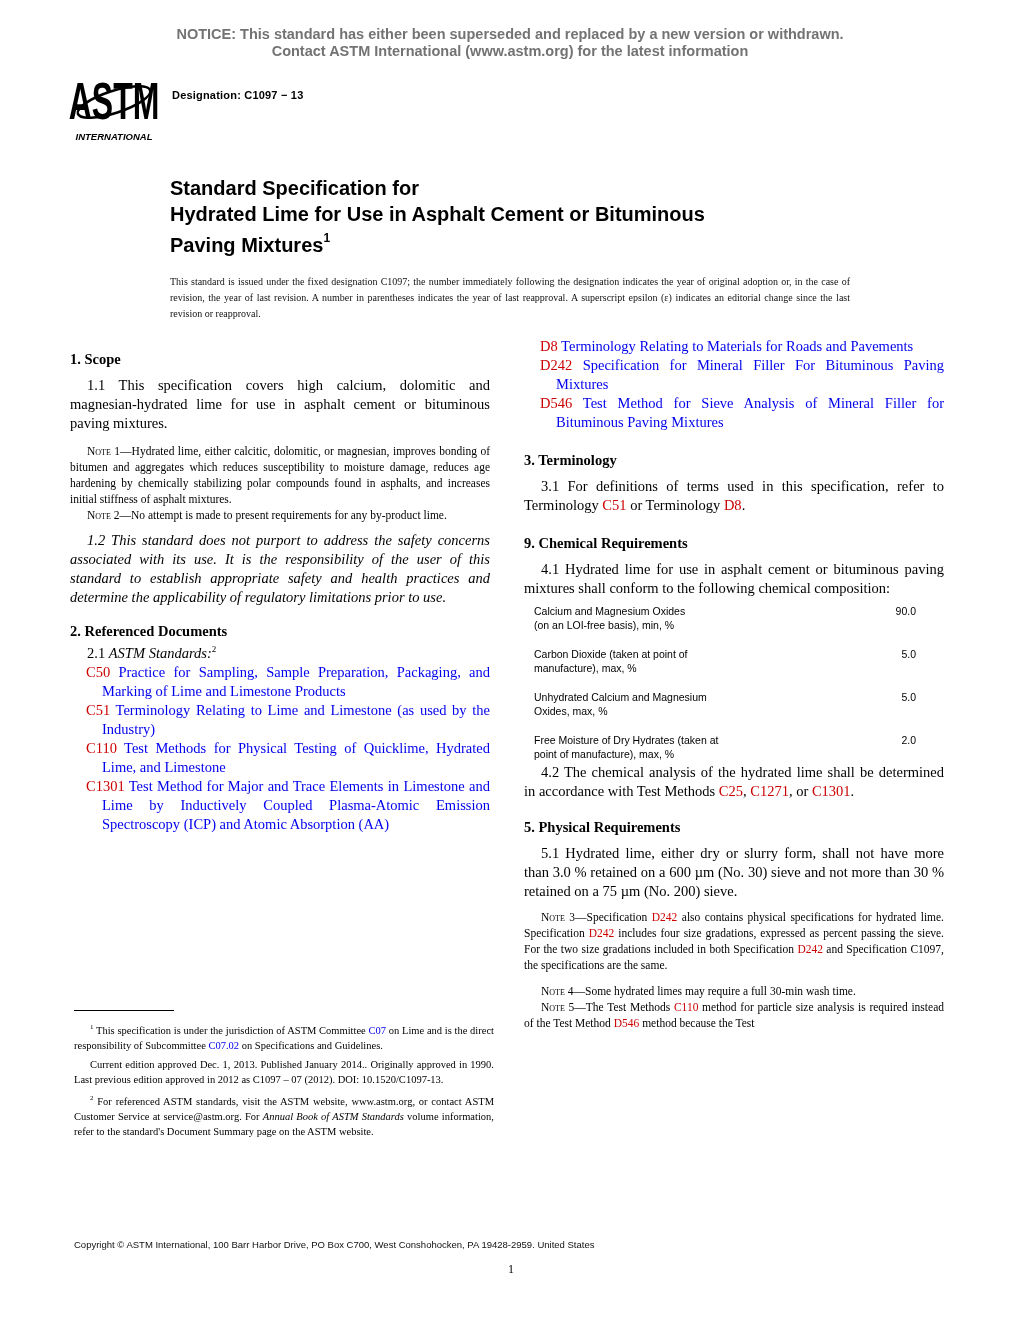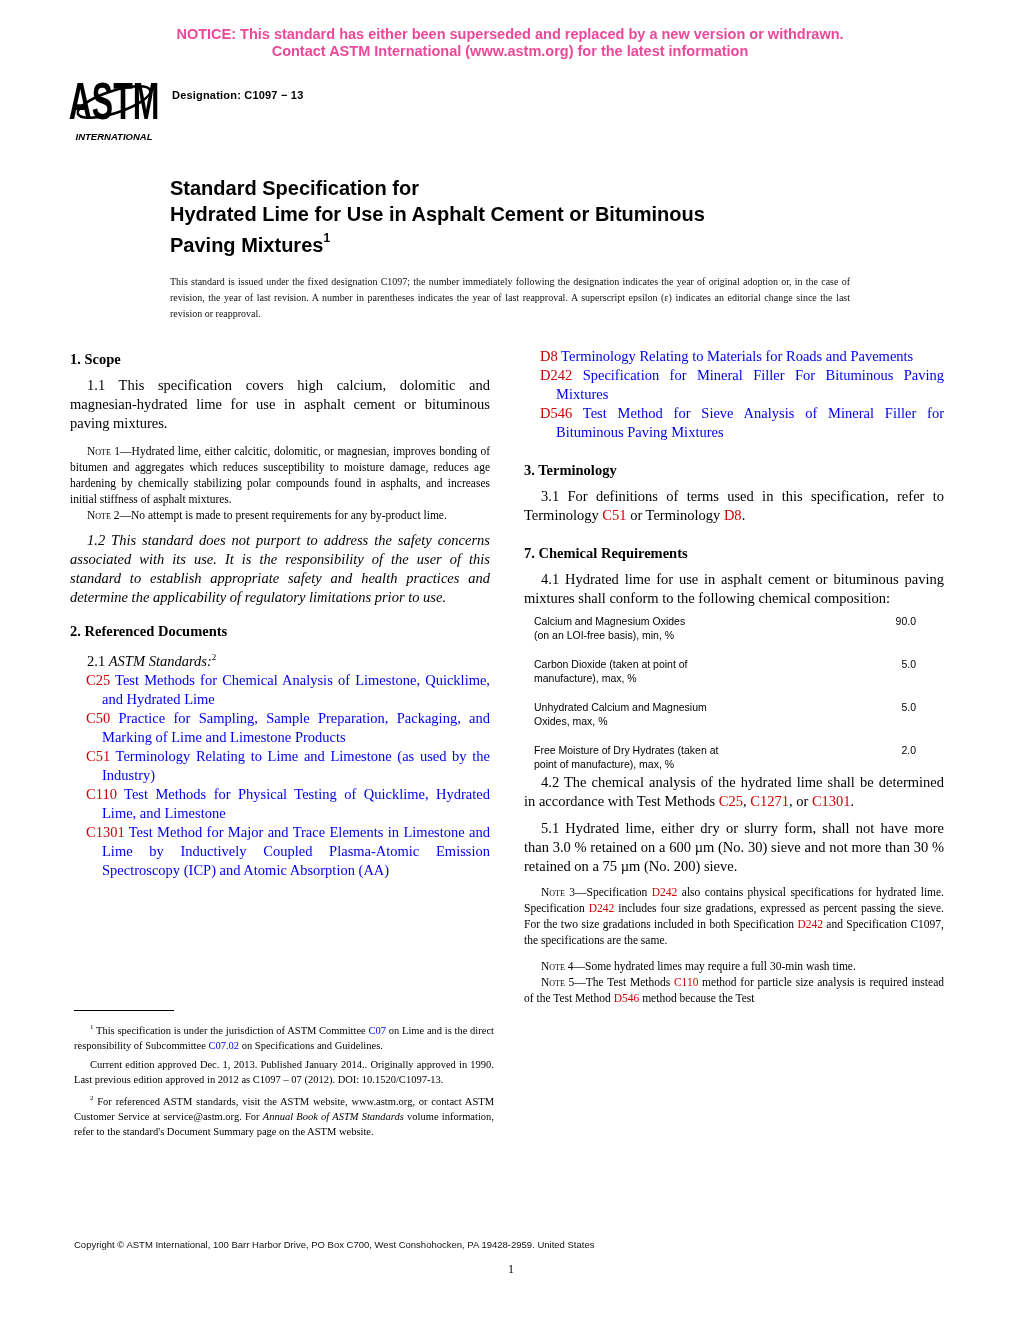--- a/index.html
+++ b/index.html
@@ -1,21 +1,21 @@
 <!DOCTYPE html>
 <html><head>
 <meta charset="utf-8">
 <style>
   html, body { margin: 0; padding: 0; background: #ffffff; }
   body { width: 1020px; height: 1320px; position: relative; overflow: hidden; color: #000; }
   .serif { font-family: "Liberation Serif", "DejaVu Serif", serif; }
   .sans { font-family: "Liberation Sans", "DejaVu Sans", sans-serif; }
   .abs { position: absolute; }
 
-  .notice { top: 26px; left: 0; width: 1020px; text-align: center; color: #ec4899; font-weight: bold; font-size: 14.5px; line-height: 17px; }
+  .notice { top: 26px; left: 0; width: 1020px; text-align: center; color: #737373; font-weight: bold; font-size: 14.5px; line-height: 17px; }
 
   .logo { top: 72px; left: 66px; width: 96px; height: 72px; }
   .designation { top: 89px; left: 172px; font-size: 11px; font-weight: bold; letter-spacing: 0.2px; }
 
   .title { top: 175px; left: 170px; width: 720px; font-weight: bold; font-size: 20px; line-height: 26px; }
   .title sup { font-size: 12px; position: relative; top: -2px; }
 
   .issued { top: 274px; left: 170px; width: 680px; font-size: 10px; line-height: 16px; text-align: justify; color: #111; }
 
   .col { width: 420px; }
@@ -79,49 +79,48 @@
   <div class="note indent" style="margin-top:10px;">
     <span class="sc">Note 1</span><span>—Hydrated lime, either calcitic, dolomitic, or magnesian, improves bonding of bitumen and aggregates which reduces susceptibility to moisture damage, reduces age hardening by chemically stabilizing polar compounds found in asphalts, and increases initial stiffness of asphalt mixtures.</span>
   </div>
   <div class="note indent">
     <span class="sc">Note 2</span><span>—No attempt is made to present requirements for any by-product lime.</span>
   </div>
 
   <div class="p indent ital" style="margin-top:8px;">1.2 This standard does not purport to address the safety concerns associated with its use. It is the responsibility of the user of this standard to establish appropriate safety and health practices and determine the applicability of regulatory limitations prior to use.</div>
 
   <div class="h" style="margin-top:16px;">2.  Referenced Documents</div>
-  <div class="p indent" style="margin-top:8px;">
+  <div class="p indent" style="margin-top:0;">
     <span>2.1 </span><span class="ital">ASTM Standards:</span><sup style="font-size:9px;">2</sup>
   </div>
 
-  <div class="ref"><span class="code">C25</span><span> Test Methods for Chemical Analysis of Limestone, Quicklime, and Hydrated Lime</span></div>
   <div class="ref"><span class="code">C50</span><span> Practice for Sampling, Sample Preparation, Packaging, and Marking of Lime and Limestone Products</span></div>
   <div class="ref"><span class="code">C51</span><span> Terminology Relating to Lime and Limestone (as used by the Industry)</span></div>
   <div class="ref"><span class="code">C110</span><span> Test Methods for Physical Testing of Quicklime, Hydrated Lime, and Limestone</span></div>
   <div class="ref"><span class="code">C1301</span><span> Test Method for Major and Trace Elements in Limestone and Lime by Inductively Coupled Plasma-Atomic Emission Spectroscopy (ICP) and Atomic Absorption (AA)</span></div>
 </div>
 
 <div class="abs footrule"></div>
 <div class="abs footnotes serif">
   <p><sup style="font-size:7px;">1</sup><span> This specification is under the jurisdiction of ASTM Committee </span><span class="blue">C07</span><span> on Lime and is the direct responsibility of Subcommittee </span><span class="blue">C07.02</span><span> on Specifications and Guidelines.</span></p>
   <p style="margin-top:3px;">Current edition approved Dec. 1, 2013. Published January 2014.. Originally approved in 1990. Last previous edition approved in 2012 as C1097 – 07 (2012). DOI: 10.1520/C1097-13.</p>
   <p style="margin-top:3px;"><sup style="font-size:7px;">2</sup><span> For referenced ASTM standards, visit the ASTM website, www.astm.org, or contact ASTM Customer Service at service@astm.org. For </span><span class="ital">Annual Book of ASTM Standards</span><span> volume information, refer to the standard's Document Summary page on the ASTM website.</span></p>
 </div>
 
-<div class="abs col col-right serif" style="top:347px;">
+<div class="abs col col-right serif" style="top:337px;">
   <div class="ref"><span class="code">D8</span><span> Terminology Relating to Materials for Roads and Pavements</span></div>
   <div class="ref"><span class="code">D242</span><span> Specification for Mineral Filler For Bituminous Paving Mixtures</span></div>
   <div class="ref"><span class="code">D546</span><span> Test Method for Sieve Analysis of Mineral Filler for Bituminous Paving Mixtures</span></div>
 
   <div class="h" style="margin-top:20px;">3.  Terminology</div>
   <div class="p indent" style="margin-top:8px;">
     <span>3.1 For definitions of terms used in this specification, refer to Terminology </span><span class="red">C51</span><span> or Terminology </span><span class="red">D8</span><span>.</span>
   </div>
 
-  <div class="h" style="margin-top:20px;">7.  Chemical Requirements</div>
+  <div class="h" style="margin-top:20px;">9.  Chemical Requirements</div>
   <div class="p indent" style="margin-top:8px;">4.1 Hydrated lime for use in asphalt cement or bituminous paving mixtures shall conform to the following chemical composition:</div>
 
   <div class="reqtable sans" style="margin-top:6px;">
     <div class="reqrow">
       <div class="lbl">
           <div>Calcium and Magnesium Oxides</div>
           <div>(on an LOI-free basis), min, %</div>
         </div>
       <div class="val">90.0</div>
     </div>
@@ -145,20 +144,21 @@
           <div>point of manufacture), max, %</div>
         </div>
       <div class="val">2.0</div>
     </div>
   </div>
 
   <div class="p indent">
     <span>4.2 The chemical analysis of the hydrated lime shall be determined in accordance with Test Methods </span><span class="red">C25</span><span>, </span><span class="red">C1271</span><span>, or </span><span class="red">C1301</span><span>.</span>
   </div>
 
+  <div class="h" style="margin-top:18px;">5.  Physical Requirements</div>
   <div class="p indent" style="margin-top:8px;">5.1 Hydrated lime, either dry or slurry form, shall not have more than 3.0 % retained on a 600 µm (No. 30) sieve and not more than 30 % retained on a 75 µm (No. 200) sieve.</div>
 
   <div class="note indent" style="margin-top:8px;">
     <span class="sc">Note 3</span><span>—Specification </span><span class="red">D242</span><span> also contains physical specifications for hydrated lime. Specification </span><span class="red">D242</span><span> includes four size gradations, expressed as percent passing the sieve. For the two size gradations included in both Specification </span><span class="red">D242</span><span> and Specification C1097, the specifications are the same.</span>
   </div>
 
 
   <div class="note indent" style="margin-top:10px;">
     <span class="sc">Note 4</span><span>—Some hydrated limes may require a full 30-min wash time.</span>
   </div>

